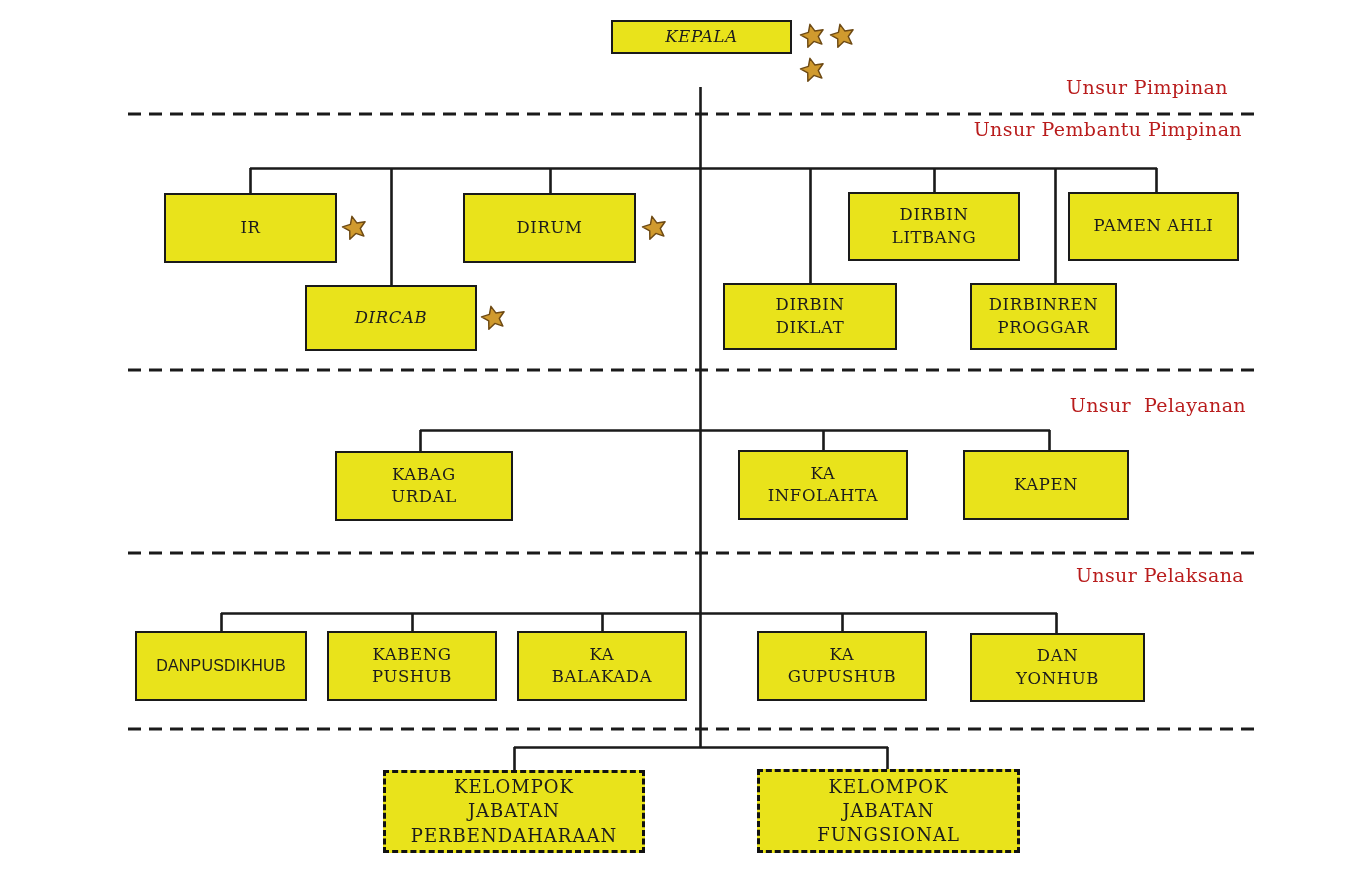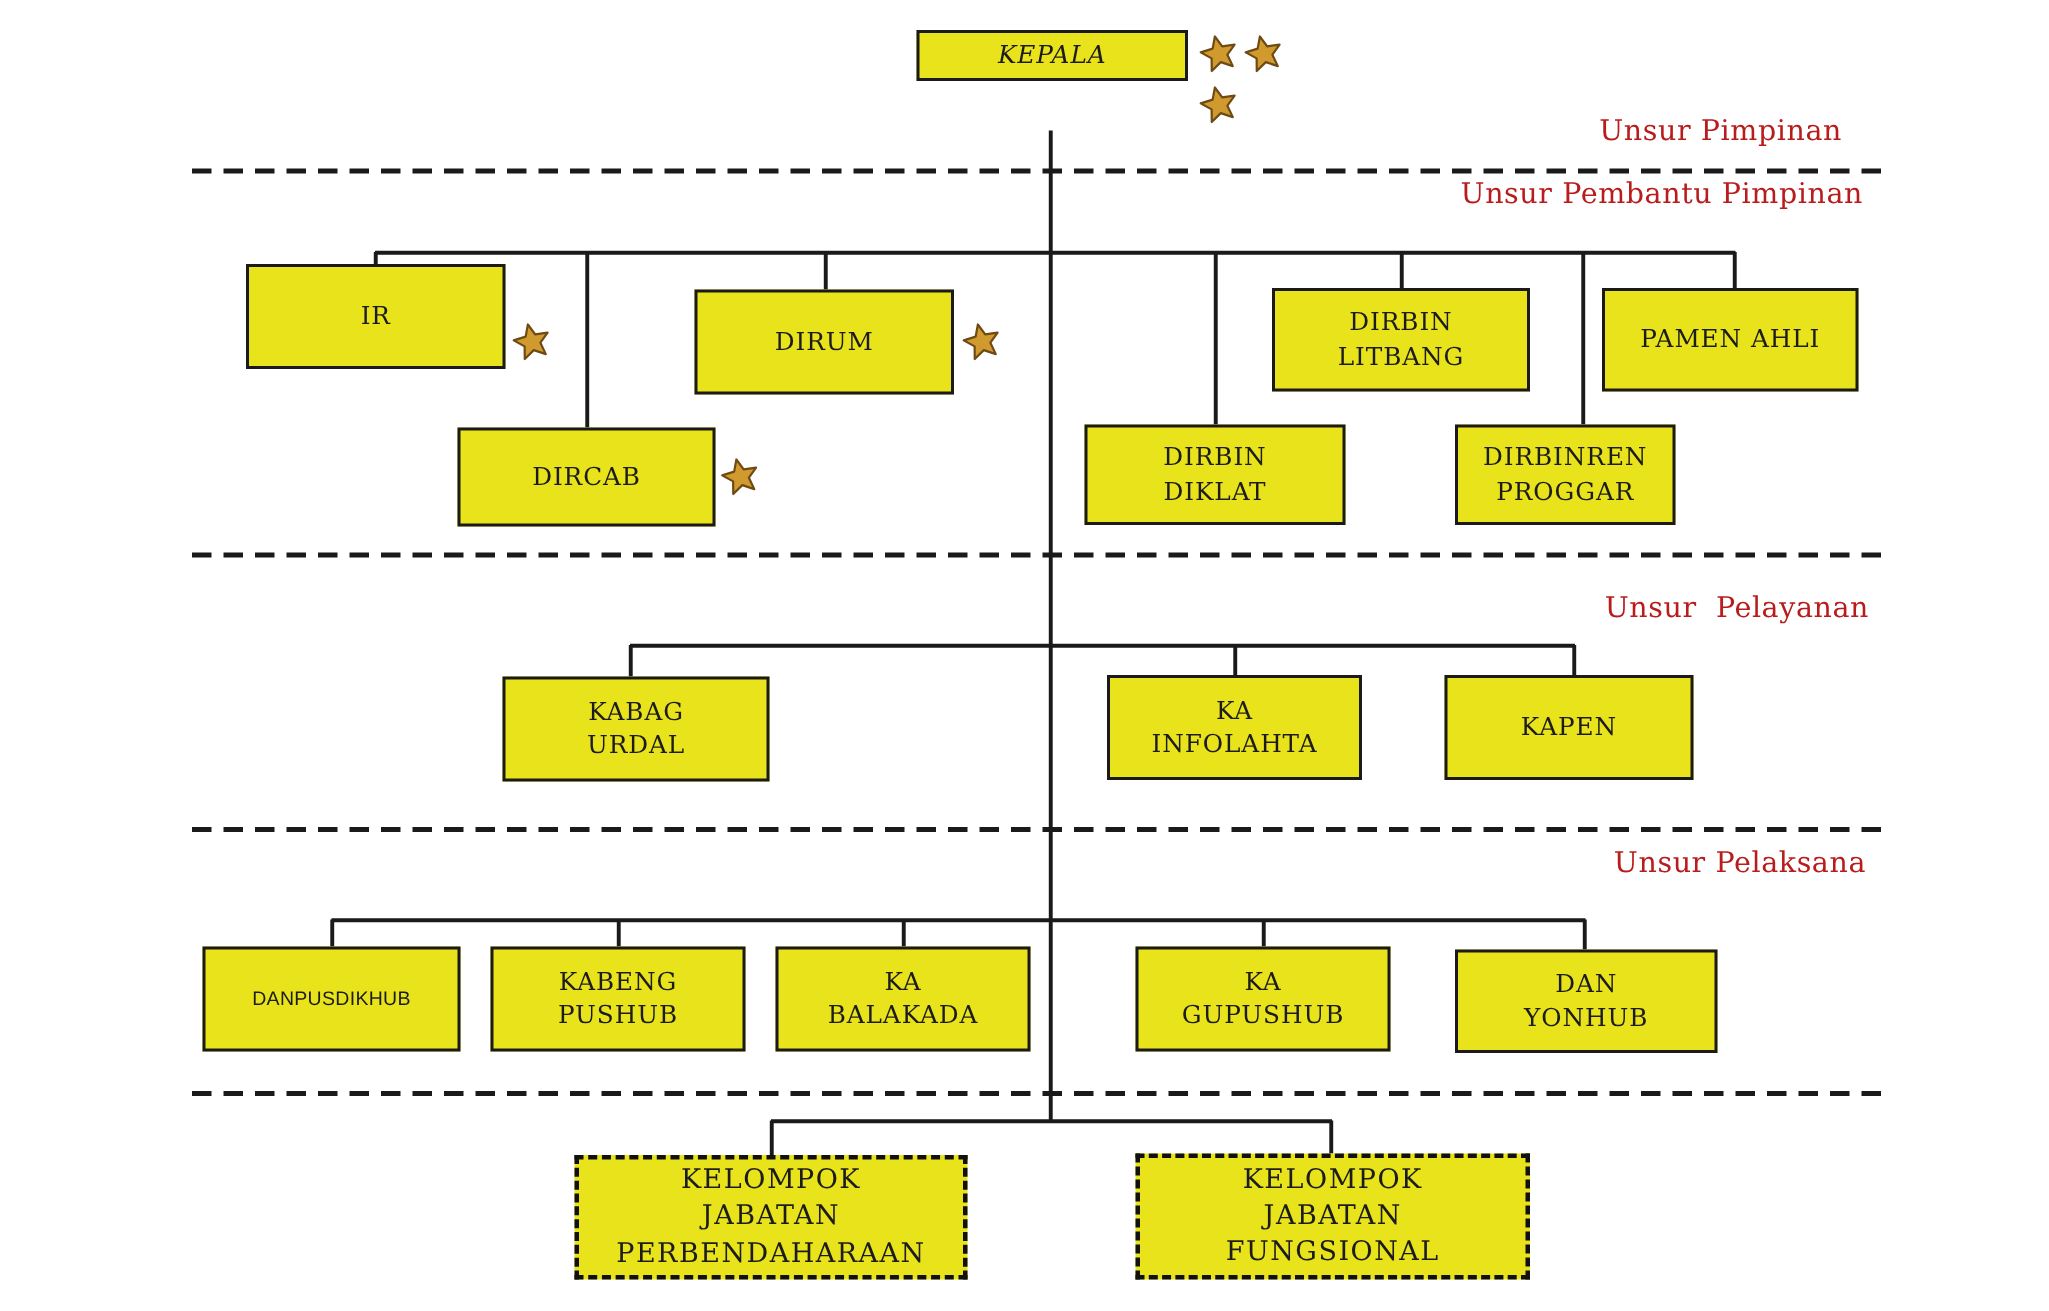--- a/index.html
+++ b/index.html
@@ -21,21 +21,21 @@
     border: 2.5px solid var(--box-border, #1a1a1a);
     display: flex; align-items: center; justify-content: center;
     text-align: center;
     color: var(--text, #1c1c1c);
     font-size: 16.5px;
     letter-spacing: 0.6px;
     line-height: 1.35;
   }
   .node .node-label { white-space: pre-line; }
   .node.dashed { border: 3px dashed #111; font-size: 18px; letter-spacing: 1px; }
-  .node.sans { font-family: "Liberation Sans", sans-serif; font-size: 13px; letter-spacing: 0.2px; }
+  .node.sans { font-family: "Liberation Sans", sans-serif; font-size: 16px; letter-spacing: 0.2px; }
 
   .section-label {
     position: absolute;
     font-size: 19px;
     color: #b91c1c;
     white-space: pre;
     letter-spacing: 0.4px;
   }
 
   .stars { position: absolute; display: flex; gap: 3px; }
@@ -74,21 +74,21 @@
       <svg viewBox="0 0 24 24" width="27" height="27">
         <polygon points="12,1.8 14.9,8.5 22.3,9.1 16.8,14 18.4,21.3 12,17.4 5.6,21.3 7.2,14 1.7,9.1 9.1,8.5" fill="#d09a2e" stroke="#6e4a14" stroke-width="1.3" stroke-linejoin="round"></polygon>
       </svg>
     </div>
   <div class="stars" style="left:799px; top:56px;">
       <svg viewBox="0 0 24 24" width="27" height="27">
         <polygon points="12,1.8 14.9,8.5 22.3,9.1 16.8,14 18.4,21.3 12,17.4 5.6,21.3 7.2,14 1.7,9.1 9.1,8.5" fill="#d09a2e" stroke="#6e4a14" stroke-width="1.3" stroke-linejoin="round"></polygon>
       </svg>
     </div>
 
-  <div class="node" style="left:164px; top:176px; width:173px; height:70px;">
+  <div class="node" style="left:164px; top:193px; width:173px; height:70px;">
     <span class="node-label">IR</span>
   </div>
   <div class="stars" style="left:341px; top:214px;">
       <svg viewBox="0 0 24 24" width="27" height="27">
         <polygon points="12,1.8 14.9,8.5 22.3,9.1 16.8,14 18.4,21.3 12,17.4 5.6,21.3 7.2,14 1.7,9.1 9.1,8.5" fill="#d09a2e" stroke="#6e4a14" stroke-width="1.3" stroke-linejoin="round"></polygon>
       </svg>
     </div>
 
   <div class="node" style="left:463px; top:193px; width:173px; height:70px;">
     <span class="node-label">DIRUM</span>
@@ -100,21 +100,21 @@
     </div>
 
   <div class="node" style="left:848px; top:192px; width:172px; height:69px;">
     <span class="node-label">DIRBIN
 LITBANG</span>
   </div>
   <div class="node" style="left:1068px; top:192px; width:171px; height:69px;">
     <span class="node-label">PAMEN AHLI</span>
   </div>
 
-  <div class="node" style="left:305px; top:285px; width:172px; height:66px;">
+  <div class="node" style="left:305px; top:285px; width:172px; height:66px;font-style:italic;">
     <span class="node-label">DIRCAB</span>
   </div>
   <div class="stars" style="left:480px; top:304px;">
       <svg viewBox="0 0 24 24" width="27" height="27">
         <polygon points="12,1.8 14.9,8.5 22.3,9.1 16.8,14 18.4,21.3 12,17.4 5.6,21.3 7.2,14 1.7,9.1 9.1,8.5" fill="#d09a2e" stroke="#6e4a14" stroke-width="1.3" stroke-linejoin="round"></polygon>
       </svg>
     </div>
 
   <div class="node" style="left:723px; top:283px; width:174px; height:67px;">
     <span class="node-label">DIRBIN

